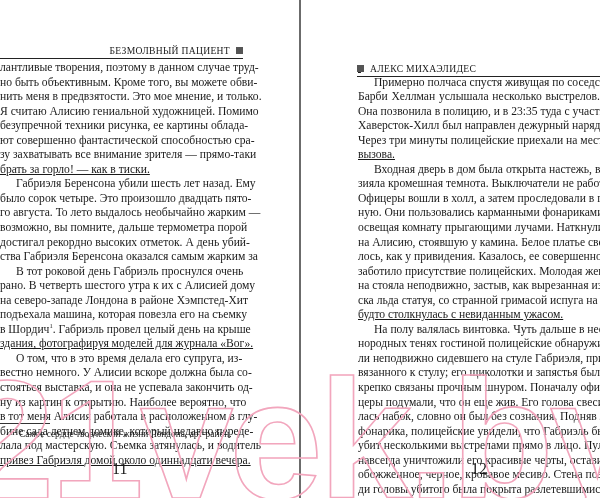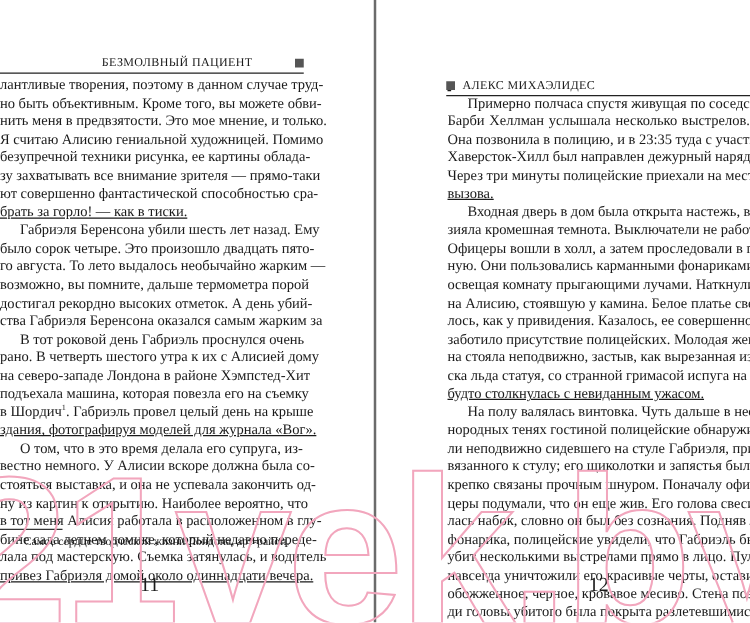--- a/index.html
+++ b/index.html
@@ -4,21 +4,21 @@
   <style>
     html, body { margin: 0; padding: 0; background: #ffffff; }
     body { width: 600px; height: 498px; position: relative; overflow: hidden;
            font-family: "Liberation Serif", "DejaVu Serif", serif; color: #1a1a1a; }
     .spine { position: absolute; left: 299px; top: 0; width: 2px; height: 498px; background: #6b6b6b; }
     .page { position: absolute; top: 0; height: 498px; }
     .page.left { left: 0; width: 299px; }
     .page.right { left: 301px; width: 299px; }
     .runhead { position: absolute; top: 42px; height: 14px; font-size: 9.6px; letter-spacing: 0.3px;
                border-bottom: 1px solid #222; display: flex; align-items: flex-end; padding-bottom: 2px; }
-    .left .runhead { left: 0; width: 243px; justify-content: flex-end; gap: 28px; }
+    .left .runhead { left: 0; width: 243px; justify-content: flex-end; }
     .right .runhead { left: 56px; width: 243px; justify-content: flex-start; margin-top: 18px; }
     .sq { display: inline-block; width: 7px; height: 7px; background: #555; margin: 0 6px 2px 6px; }
     .right .sq { margin-left: 0; }
     .left .sq { margin-right: 0; }
     .body { position: absolute; font-size: 11.6px; line-height: 14.55px; text-align: justify; hyphens: manual; }
     .left .body { left: 0; top: 61px; width: 242px; }
     .right .body { left: 57px; top: 61px; width: 242px; }
     .line { display: block; text-align: justify; text-align-last: justify; white-space: nowrap; overflow: visible; }
     .line.last { text-align-last: left; text-decoration: underline; }
     .fn-rule { position: absolute; left: 0; top: 423px; width: 50px; height: 1px; background: #333; }
@@ -39,22 +39,22 @@
   <div class="runhead">
     <span>БЕЗМОЛВНЫЙ ПАЦИЕНТ</span>
     <span class="sq"></span>
   </div>
   <div class="body" id="left-body">
       <span class="line"><span>лантливые творения, поэтому в данном случае труд-</span></span>
       <span class="line"><span>но быть объективным. Кроме того, вы можете обви-</span></span>
       <span class="line"><span>нить меня в предвзятости. Это мое мнение, и только.</span></span>
       <span class="line"><span>Я считаю Алисию гениальной художницей. Помимо</span></span>
       <span class="line"><span>безупречной техники рисунка, ее картины облада-</span></span>
+      <span class="line"><span>ют совершенно фантастической способностью сра-</span></span>
       <span class="line"><span>зу захватывать все внимание зрителя — прямо-таки</span></span>
-      <span class="line"><span>ют совершенно фантастической способностью сра-</span></span>
       <span class="line last"><span>брать за горло! — как в тиски.</span></span>
       <span class="line" style="text-indent: 16px;"><span>Габриэля Беренсона убили шесть лет назад. Ему</span></span>
       <span class="line"><span>было сорок четыре. Это произошло двадцать пято-</span></span>
       <span class="line"><span>го августа. То лето выдалось необычайно жарким —</span></span>
       <span class="line"><span>возможно, вы помните, дальше термометра порой</span></span>
       <span class="line"><span>достигал рекордно высоких отметок. А день убий-</span></span>
       <span class="line"><span>ства Габриэля Беренсона оказался самым жарким за</span></span>
       <span class="line" style="text-indent: 16px;"><span>В тот роковой день Габриэль проснулся очень</span></span>
       <span class="line"><span>рано. В четверть шестого утра к их с Алисией дому</span></span>
       <span class="line"><span>на северо-западе Лондона в районе Хэмпстед-Хит</span></span>

